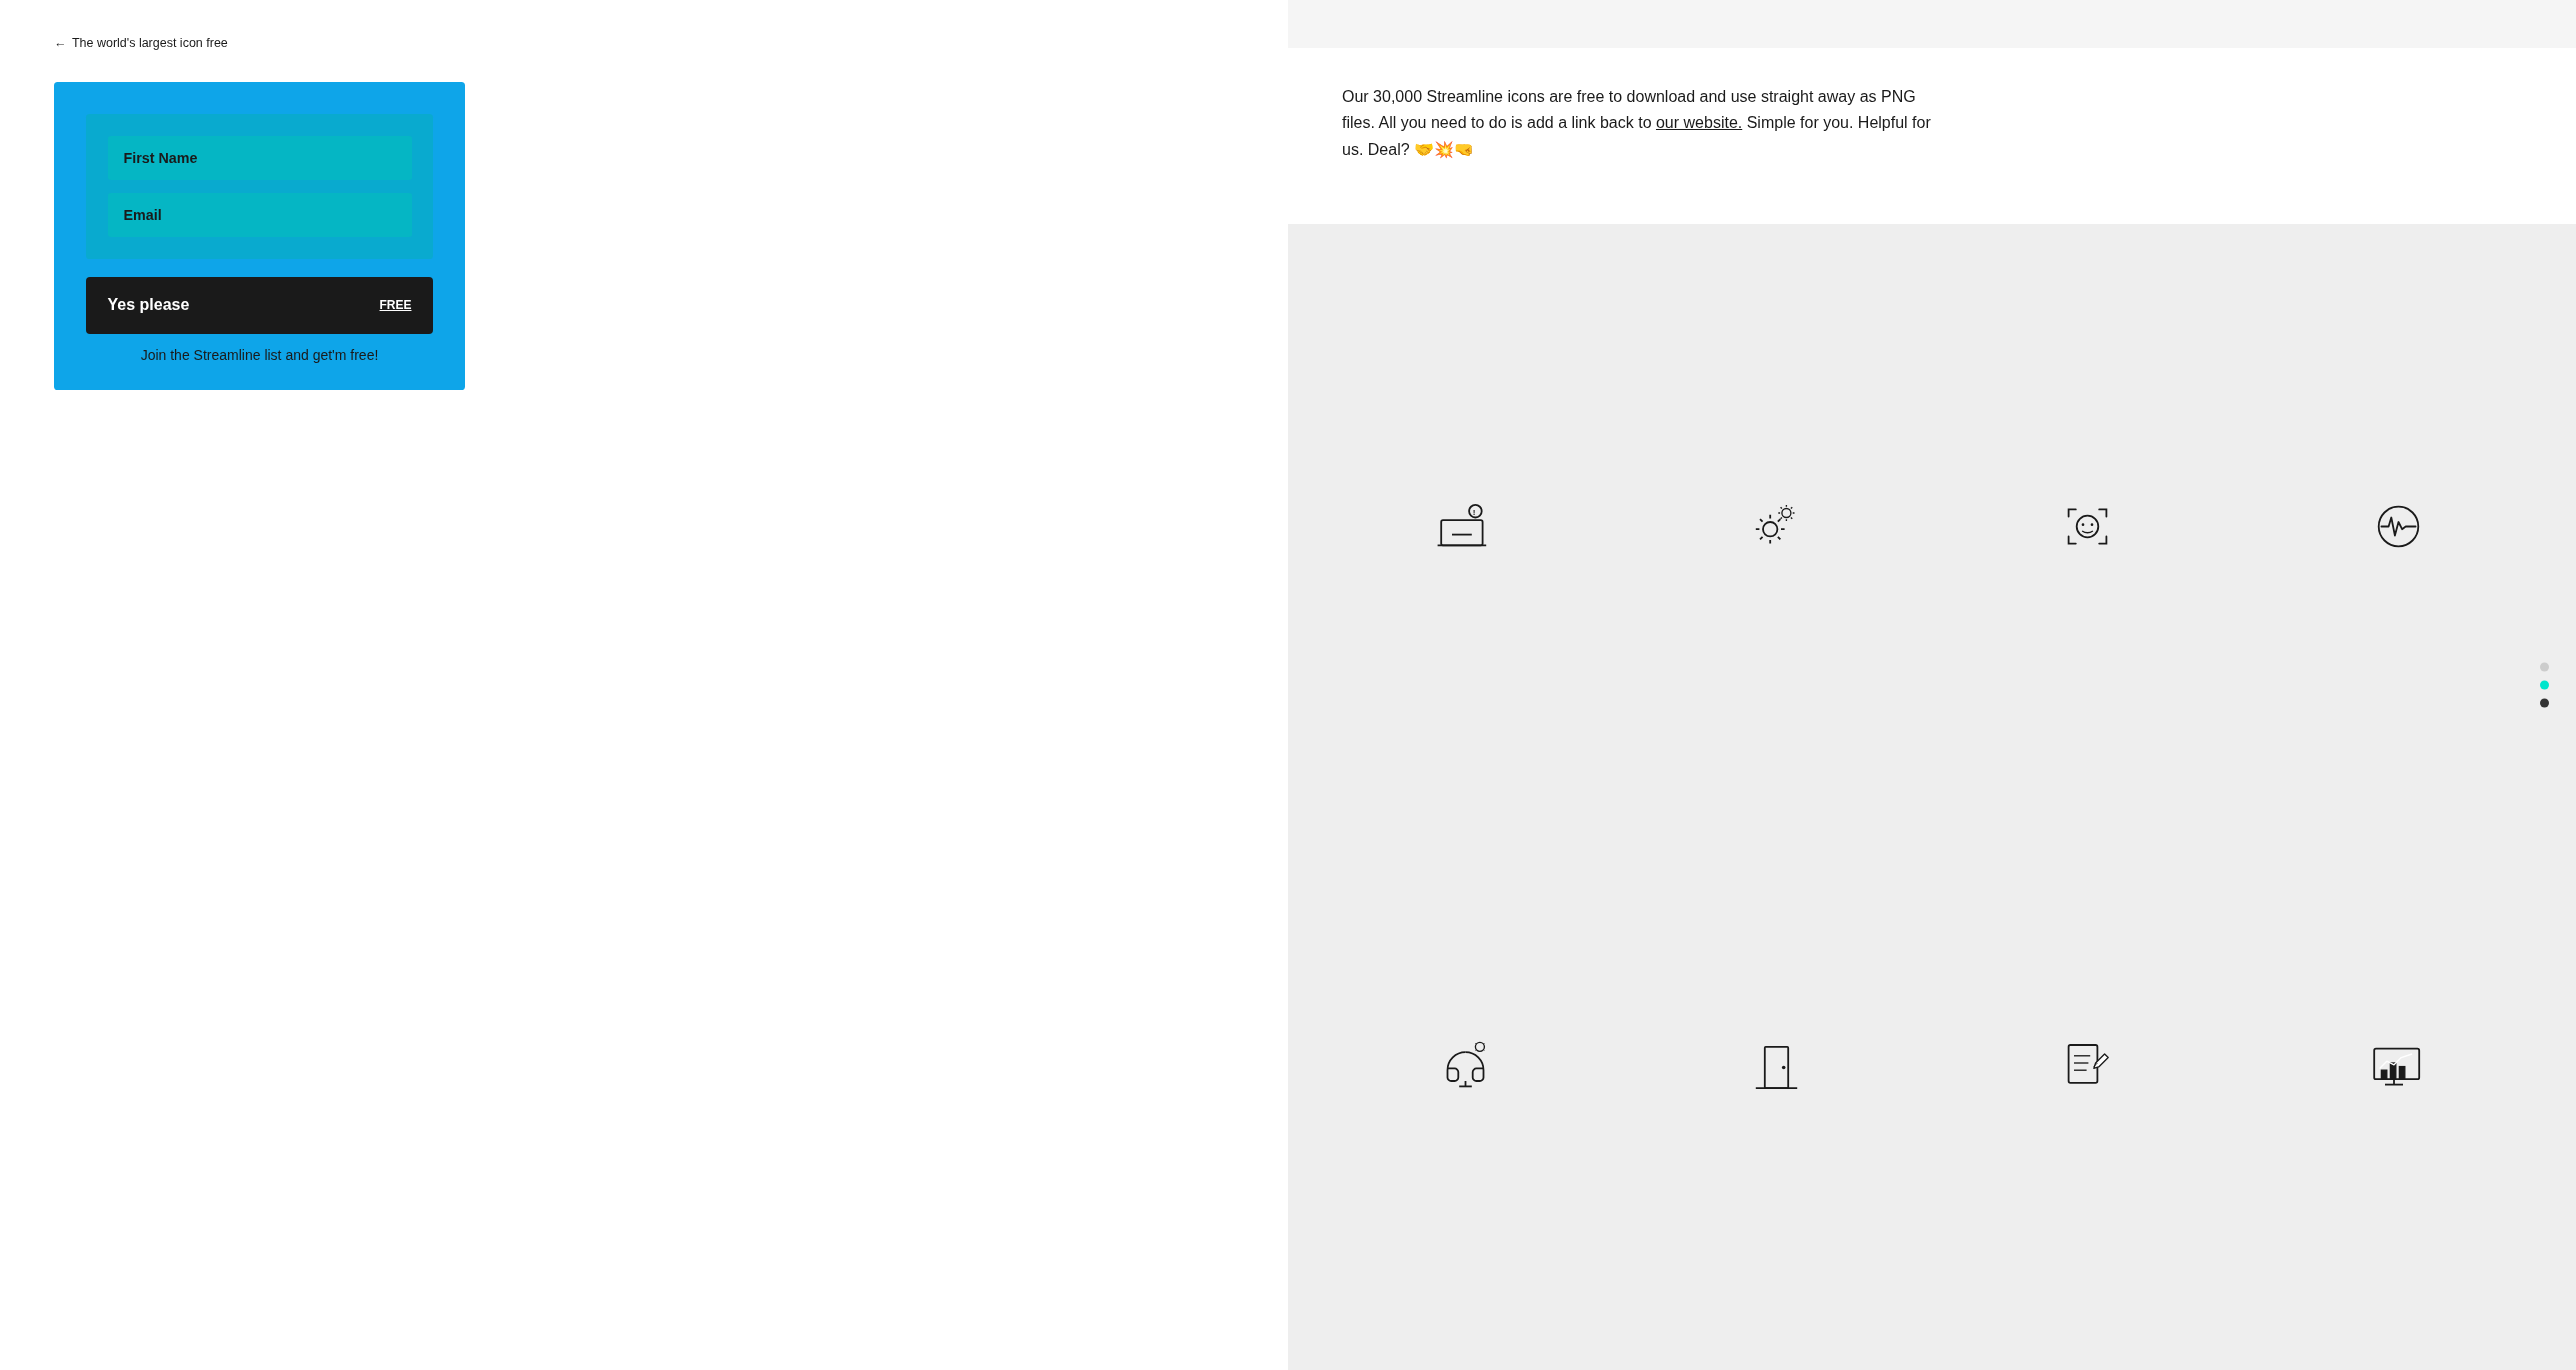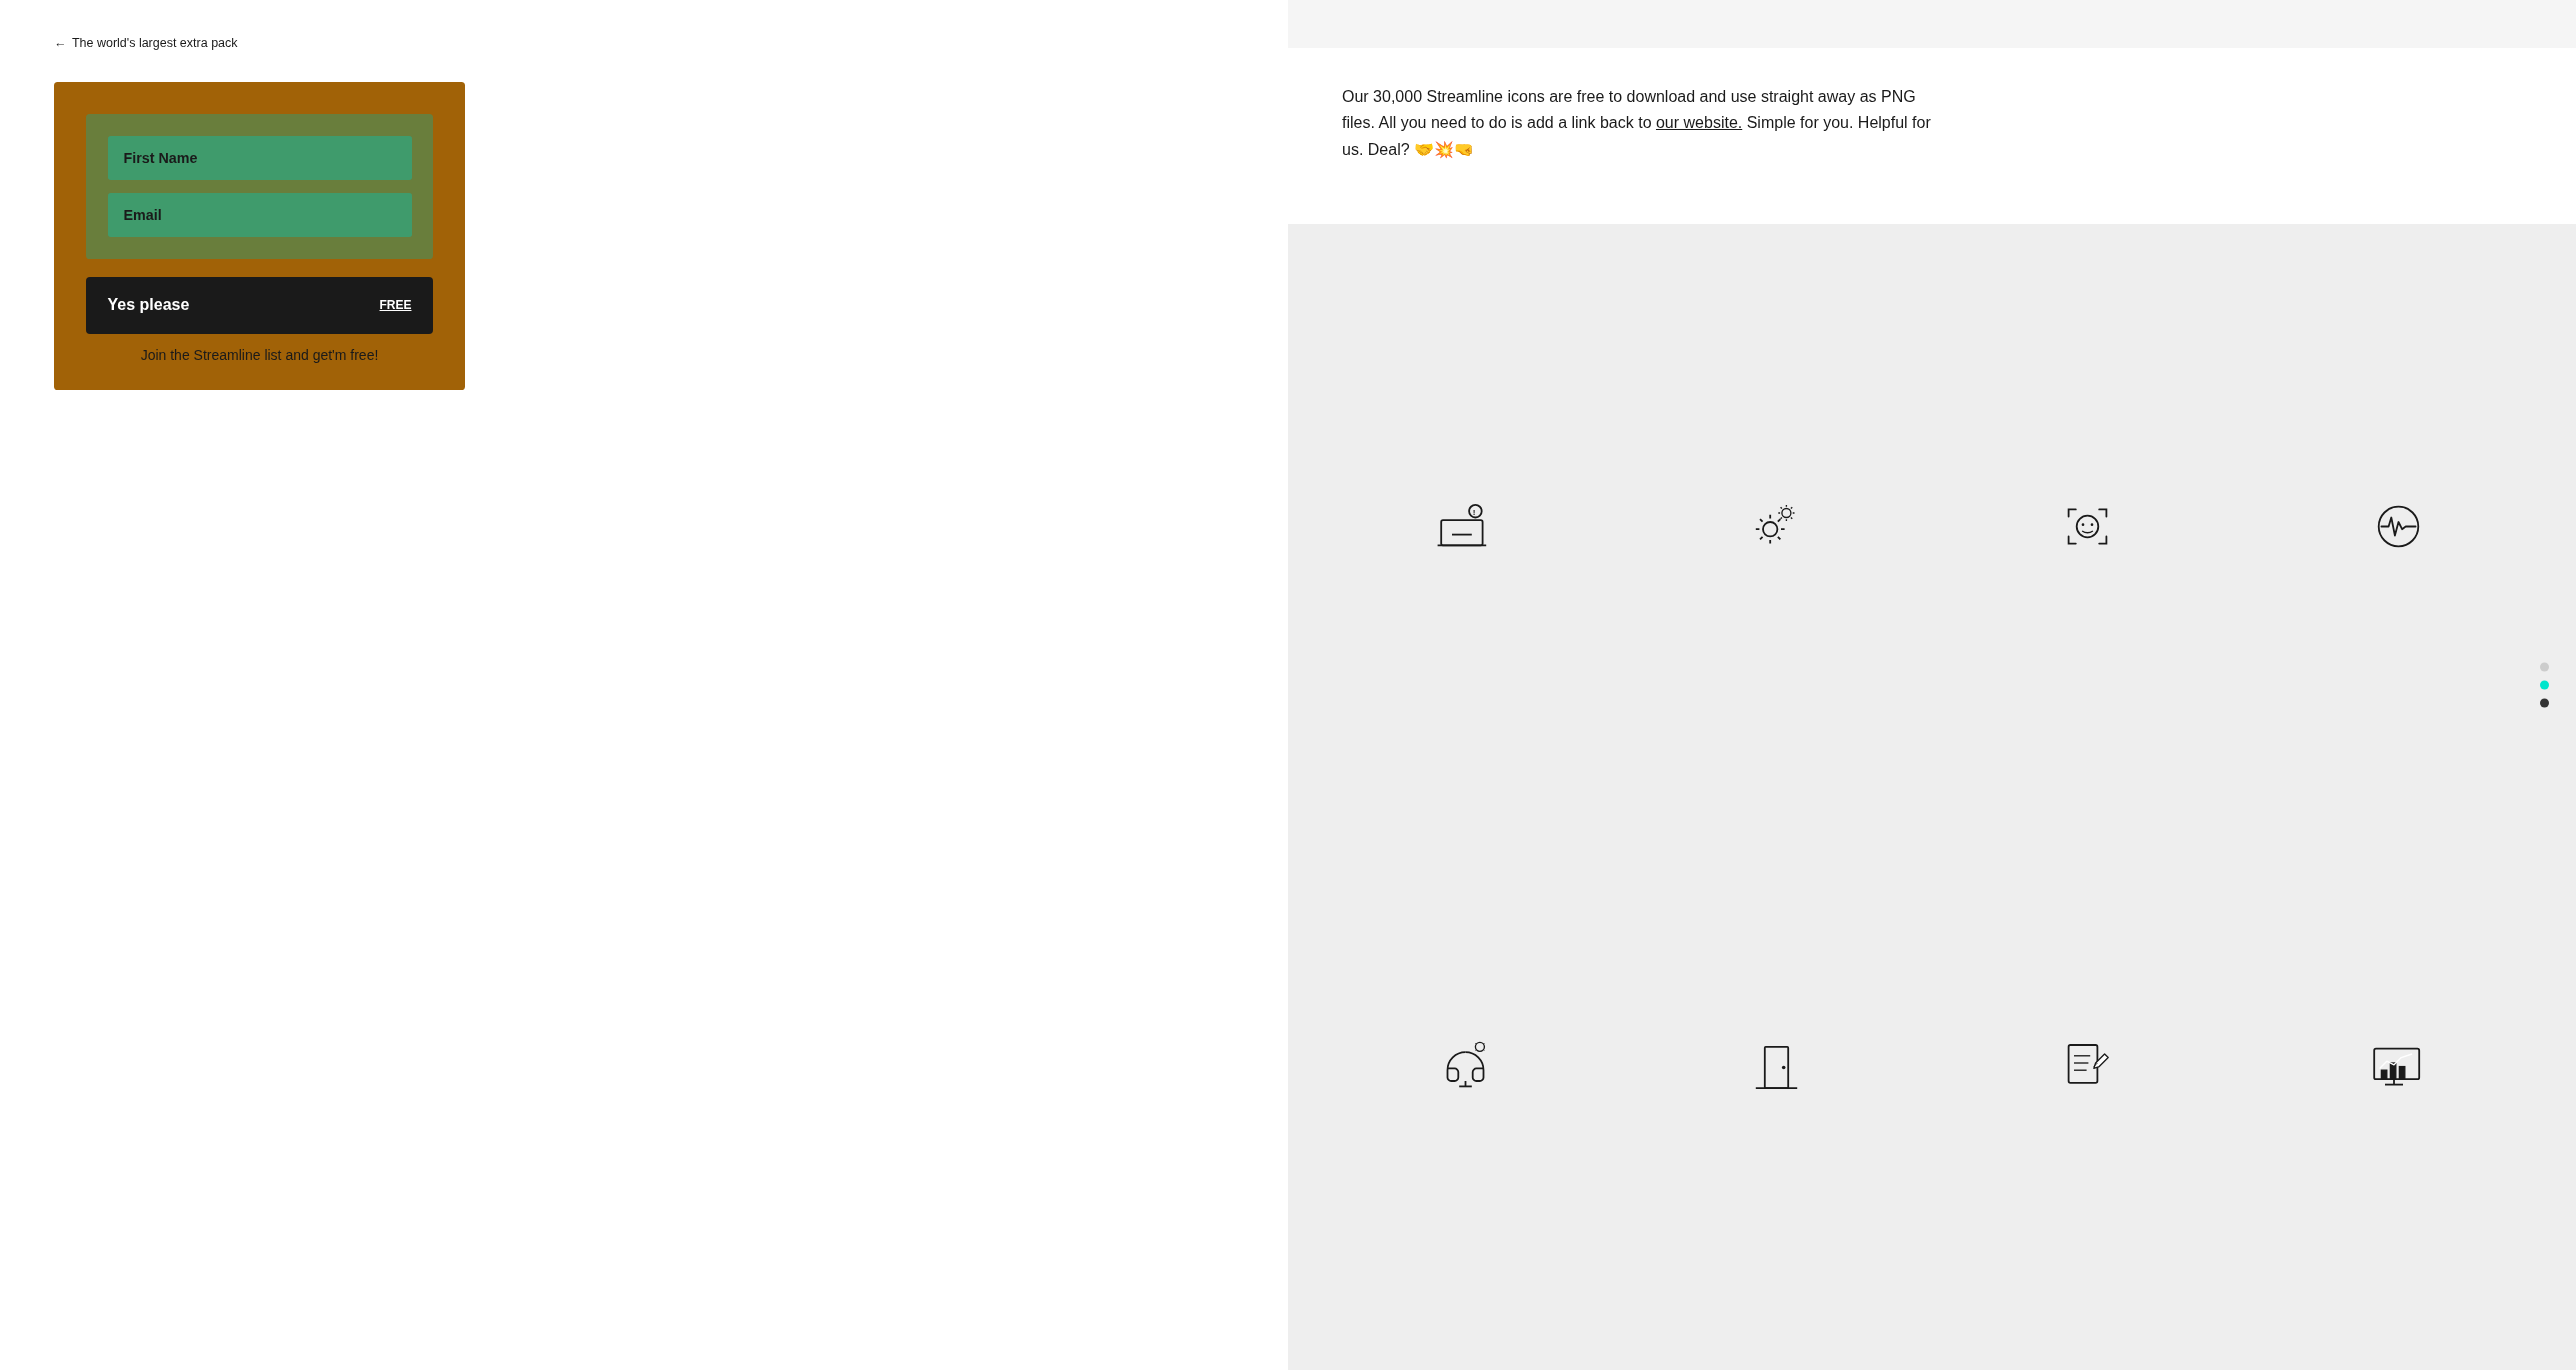--- a/index.html
+++ b/index.html
@@ -35,21 +35,21 @@
     }
     .main-title {
       font-size: 64px;
       font-weight: 900;
       line-height: 1.05;
       color: #1a1a1a;
       margin-bottom: 36px;
       letter-spacing: -0.9px;
     }
     .form-card {
-      background: #a16207;
+      background: #0ea5e9;
       border-radius: 3.6px;
       padding: 32px 32px 27px 32px;
       max-width: 411px;
     }
     .form-inner {
       background: rgba(0,180,160,0.35);
       border-radius: 3.6px;
       padding: 21.5px;
       margin-bottom: 18px;
     }
@@ -173,21 +173,21 @@
     }
   </style>
 </head>
 <body>
 
 <div class="page-wrapper">
 
   <div class="left-panel">
     <a class="back-link">
       <span class="back-arrow">←</span>
-      <span>The world's largest extra pack</span>
+      <span>The world's largest icon free</span>
     </a>
 
 
     <div class="form-card">
       <div class="form-inner">
         <div class="form-field">First Name</div>
         <div class="form-field">Email</div>
       </div>
       <button class="submit-btn">
         <span class="btn-label">Yes please</span>

